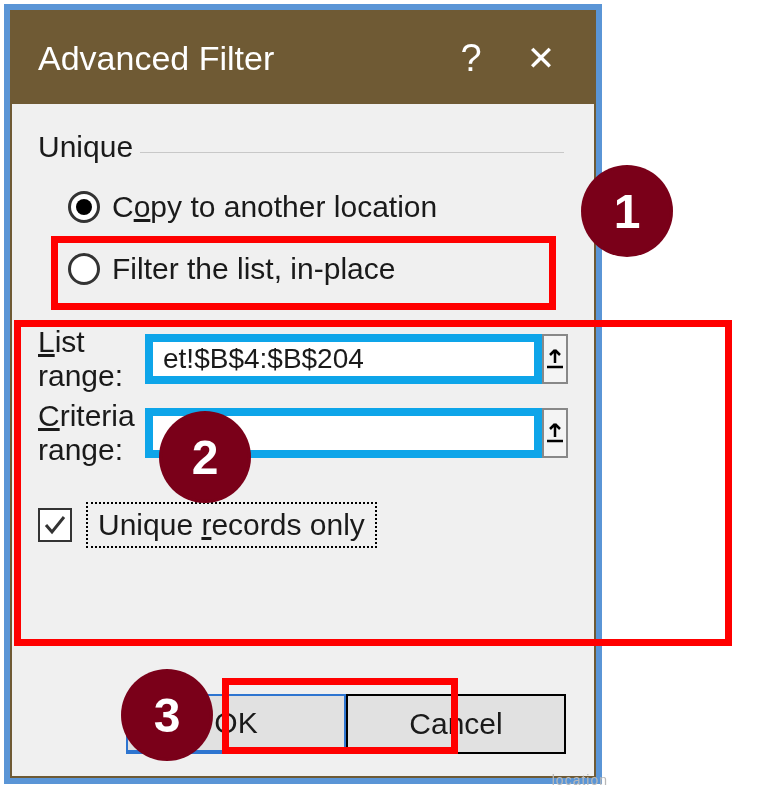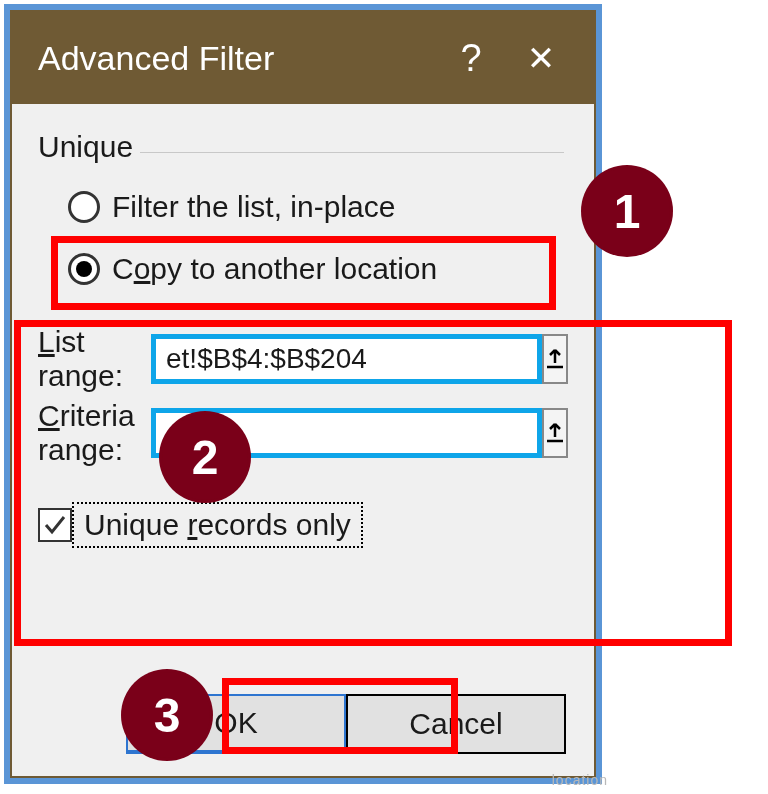--- a/index.html
+++ b/index.html
@@ -102,21 +102,21 @@
     height: 74px;
     gap: 0;
   }
   .field-label {
     width: 250px;
     font-size: 30px;
   }
   .field-input {
     flex: 1;
     height: 50px;
-    border: 5px solid #0ea5e9;
+    border: 8px solid #0ea5e9;
     background: #fff;
     font-size: 28px;
     padding: 0 10px;
     font-family: inherit;
     color: #1a1a1a;
   }
   .picker {
     width: 52px;
     height: 50px;
     border: 2px solid #888;
@@ -124,20 +124,21 @@
     display: inline-flex;
     align-items: center;
     justify-content: center;
     cursor: pointer;
   }
   .picker svg { display: block; }
   .checkbox-row {
     margin-top: 32px;
     display: flex;
     align-items: center;
+    gap: 14px;
   }
   .chk {
     width: 34px;
     height: 34px;
     border: 2px solid #333;
     background: #fff;
     display: inline-flex;
     align-items: center;
     justify-content: center;
   }
@@ -214,28 +215,28 @@
     <span class="tb-btn">?</span>
     <span class="tb-btn tb-close">✕</span>
   </div>
 
   <div class="body">
     <div class="group-label">Unique</div>
     <div class="group-line"></div>
 
     <div class="radios">
       <div class="radio-row">
-        <span class="radio"></span>
-        <span>Filter the list, in-place</span>
-      </div>
-      <div class="radio-row">
         <span class="radio">
               <span class="dot"></span>
             </span>
         <span><span>C</span><span class="underline-o">o</span><span>py to another location</span></span>
+      </div>
+      <div class="radio-row">
+        <span class="radio"></span>
+        <span>Filter the list, in-place</span>
       </div>
     </div>
 
     <div class="fields">
       <div class="field-row">
         <span class="field-label"><span class="underline-o">L</span><span>ist range:</span></span>
         <input class="field-input" value="et!$B$4:$B$204" style="">
         <span class="picker">
           <svg width="22" height="22" viewBox="0 0 22 22">
                 <path d="M11 2 L11 15 M11 2 L6 7 M11 2 L16 7 M3 19 L19 19" stroke="#000" stroke-width="2.5" fill="none"></path>

